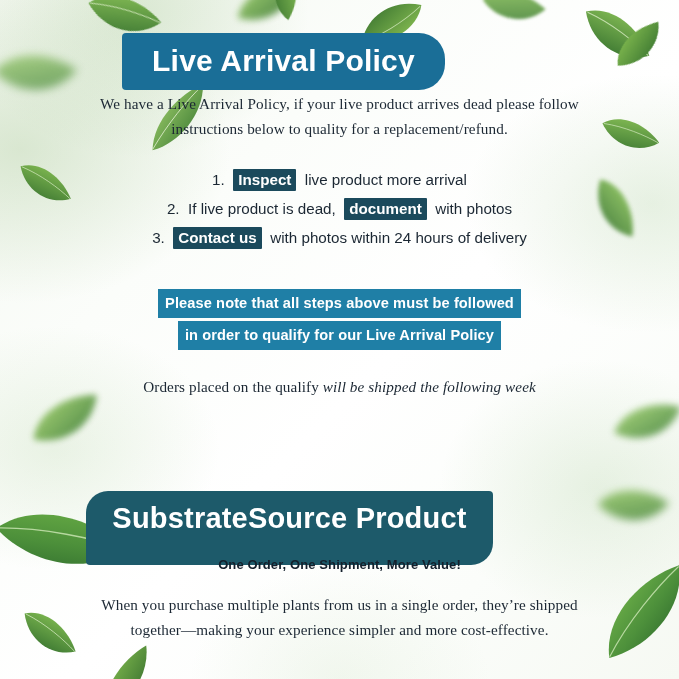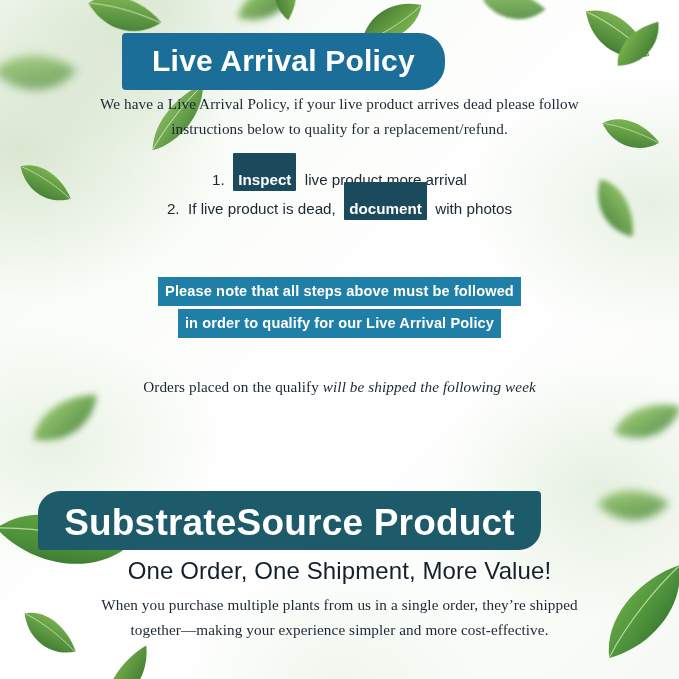--- a/index.html
+++ b/index.html
@@ -62,23 +62,23 @@
     padding: 13px 30px 14px 30px;
     border-radius: 4px 26px 26px 4px;
   }
   #banner-bottom-wrap {
     top: 491px;
     justify-content: center;
     padding-left: 6px;
   }
   #banner-bottom {
     background: #1d5a6a;
-    font-size: 37px;
+    font-size: 29px;
     line-height: 1;
-    padding: 13px 26px 9px 26px;
+    padding: 13px 26px 32px 26px;
     border-radius: 22px 4px 22px 4px;
   }
 
   
   .para {
     position: absolute;
     left: 0;
     width: 679px;
     text-align: center;
     color: #1b2733;
@@ -101,29 +101,29 @@
     text-align: center;
     color: #1b2733;
     font-size: 15.2px;
     line-height: 29px;
   }
   .step { display: block; white-space: nowrap; }
   .chip {
     background: #1b4a5c;
     color: #ffffff;
     font-weight: 700;
-    padding: 18px 5px 3px 5px;
+    padding: 2px 5px 3px 5px;
     border-radius: 1px;
   }
 
   
   #note-box {
     position: absolute;
     left: 0;
-    top: 277px;
+    top: 289px;
     width: 679px;
     text-align: center;
     line-height: 22px;
   }
   .note-line {
     display: inline-block;
     background: #1f7fa6;
     color: #ffffff;
     font-size: 14.6px;
     font-weight: 700;
@@ -133,22 +133,22 @@
   .note-row { display: block; margin-bottom: 3px; }
 
   
   #value-heading {
     position: absolute;
     left: 0;
     top: 557px;
     width: 679px;
     text-align: center;
     color: #14202c;
-    font-size: 24px;
-    font-weight: 400;
+    font-size: 13px;
+    font-weight: 700;
     letter-spacing: 0.1px;
   }
 </style>
 </head>
 <body>
 
 <div id="page">
 
   <div class="leaf" style="left:84px;top:-14px;width:78px;height:64px;transform:rotate(28deg);filter:blur(0.4px);">
     <svg viewBox="0 0 100 60">
@@ -403,20 +403,25 @@
       <span>1.</span>
       <span>&nbsp;</span><span class="chip">Inspect</span>
       <span>&nbsp;</span><span>live product more arrival</span>
     </span>
     <span class="step">
       <span>2.</span>
       <span>&nbsp;</span><span>If live product is dead,</span>
       <span>&nbsp;</span><span class="chip">document</span>
       <span>&nbsp;</span><span>with photos</span>
     </span>
+    <span class="step">
+      <span>3.</span>
+      <span>&nbsp;</span><span class="chip">Contact us</span>
+      <span>&nbsp;</span><span>with photos within 24 hours of delivery</span>
+    </span>
   </div>
 
   <div id="note-box">
     <span class="note-row"><span class="note-line">Please note that all steps above must be followed</span></span>
     <span class="note-row"><span class="note-line">in order to qualify for our Live Arrival Policy</span></span>
   </div>
 
   <div class="para" id="shipping-para">
     <span class="ln"><span>Orders placed on the qualify </span><em>will be shipped the following week</em></span>
   </div>

